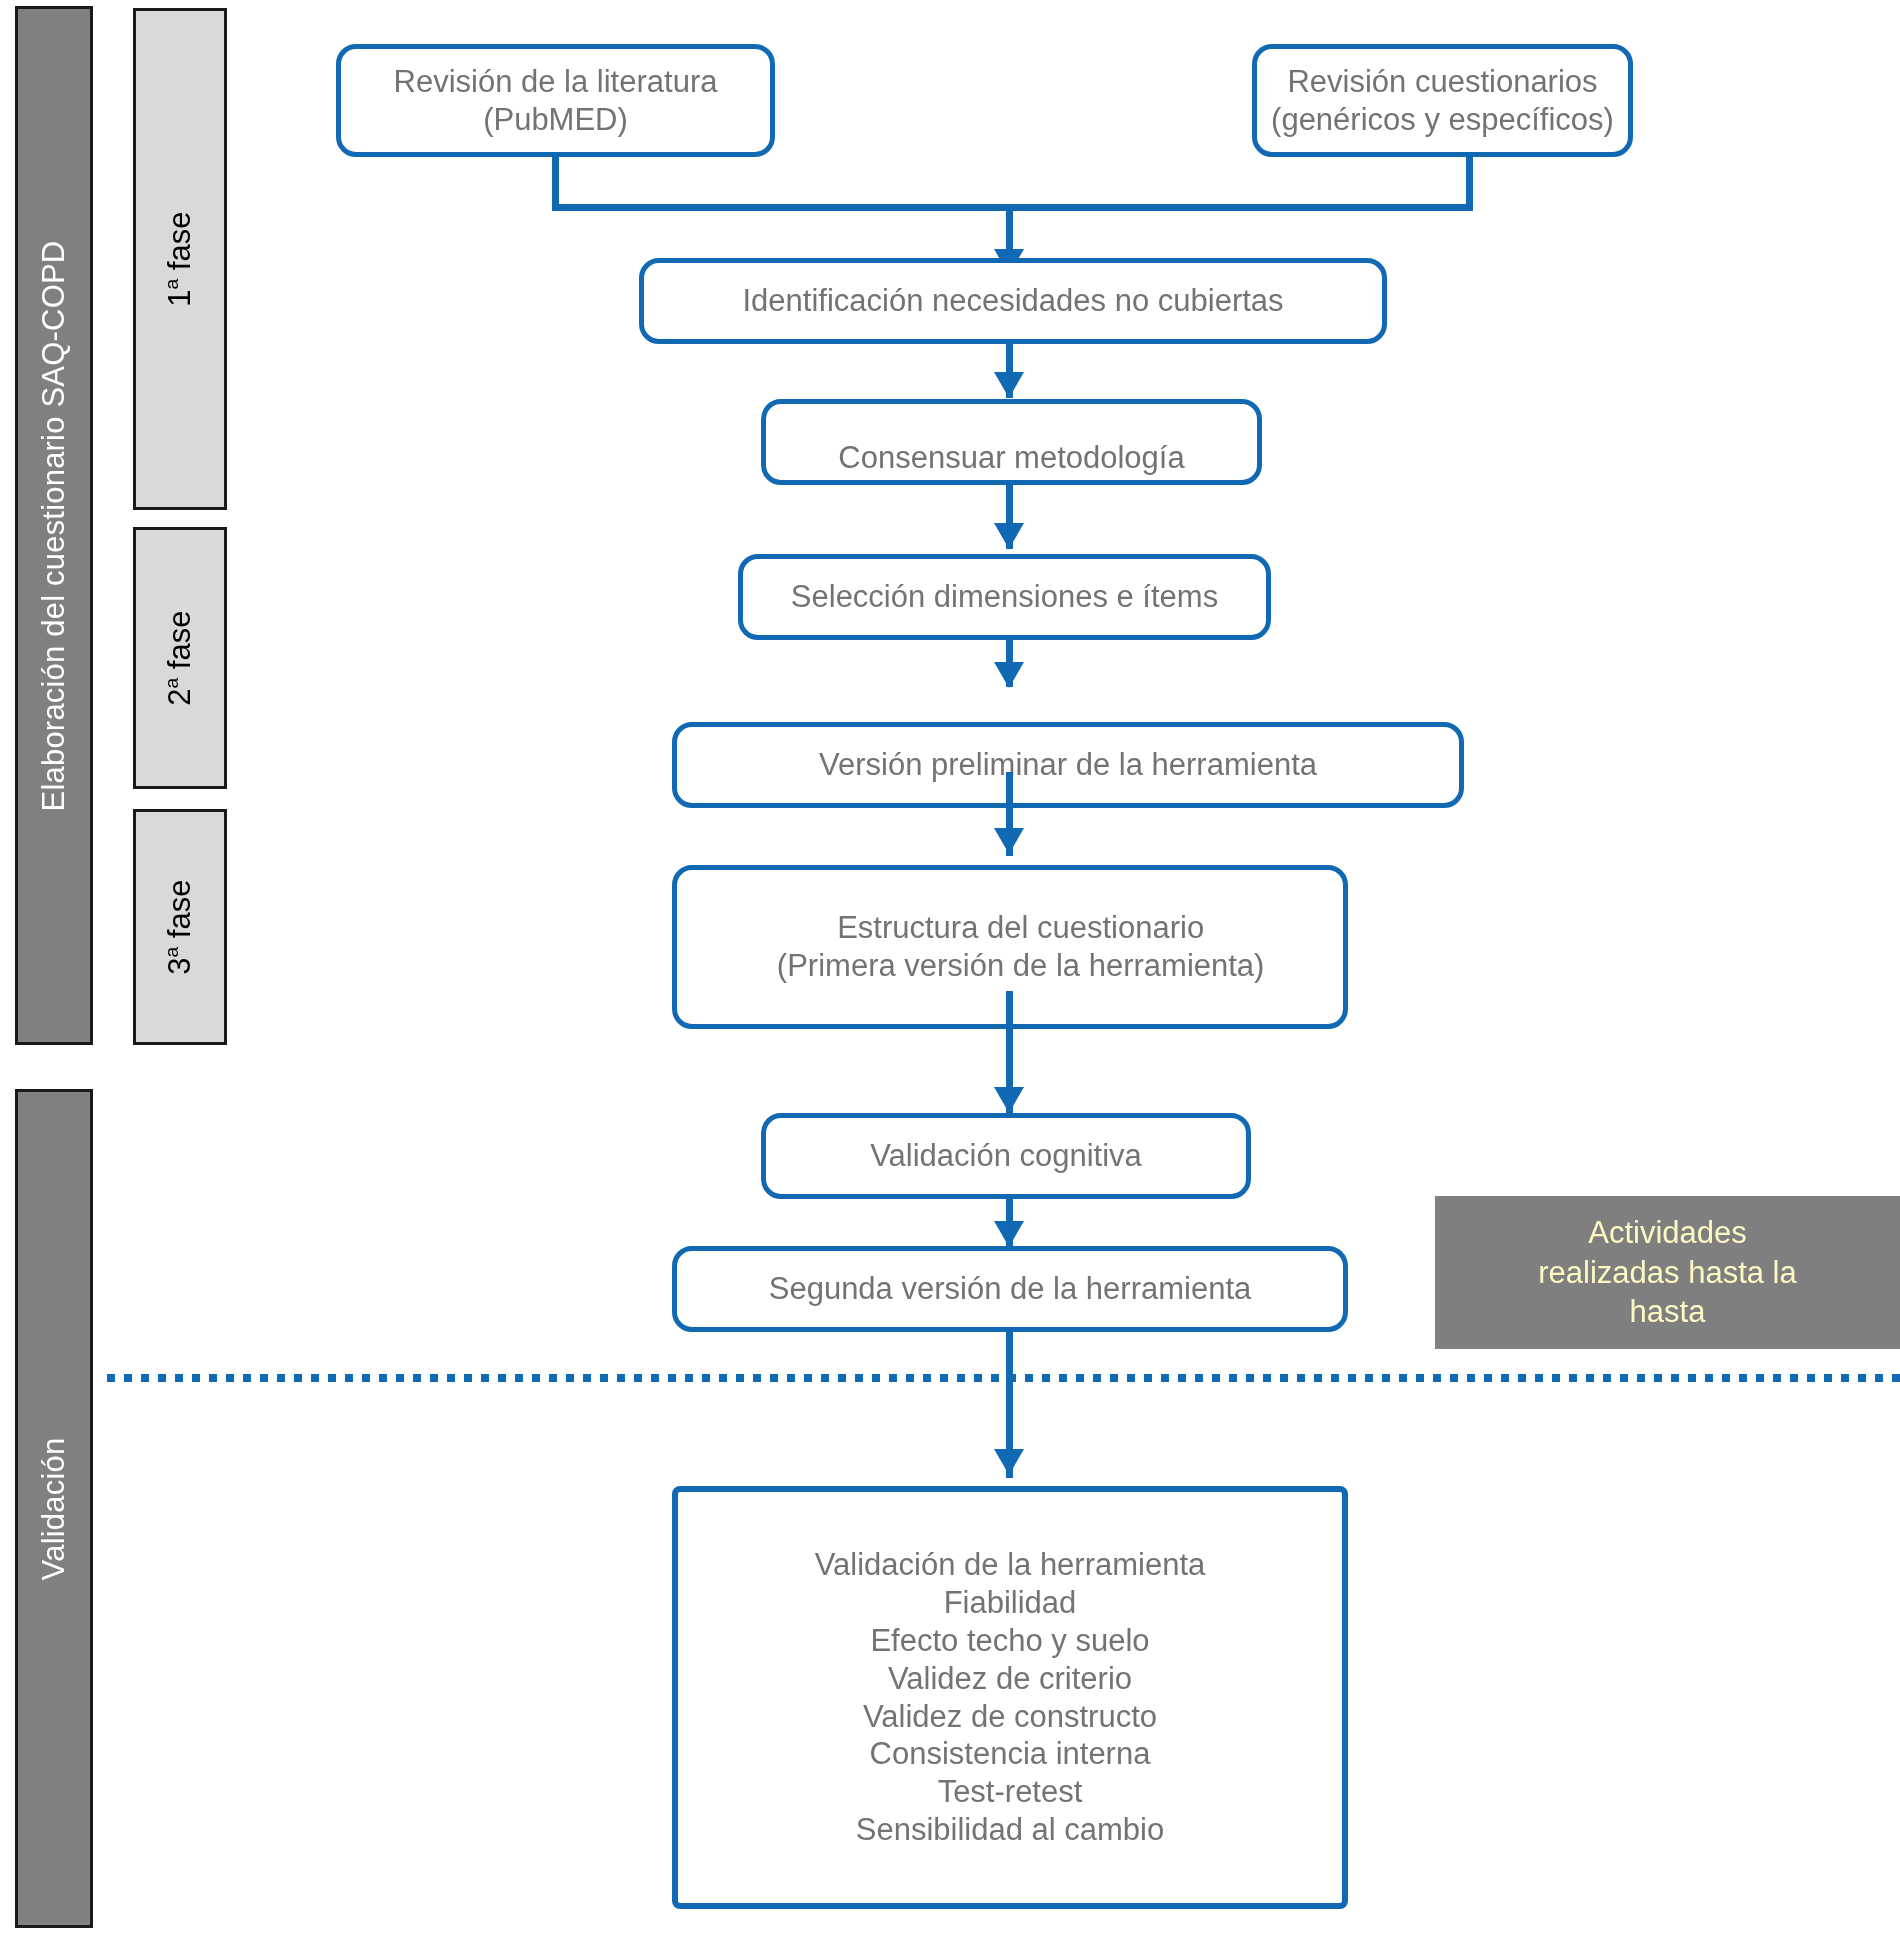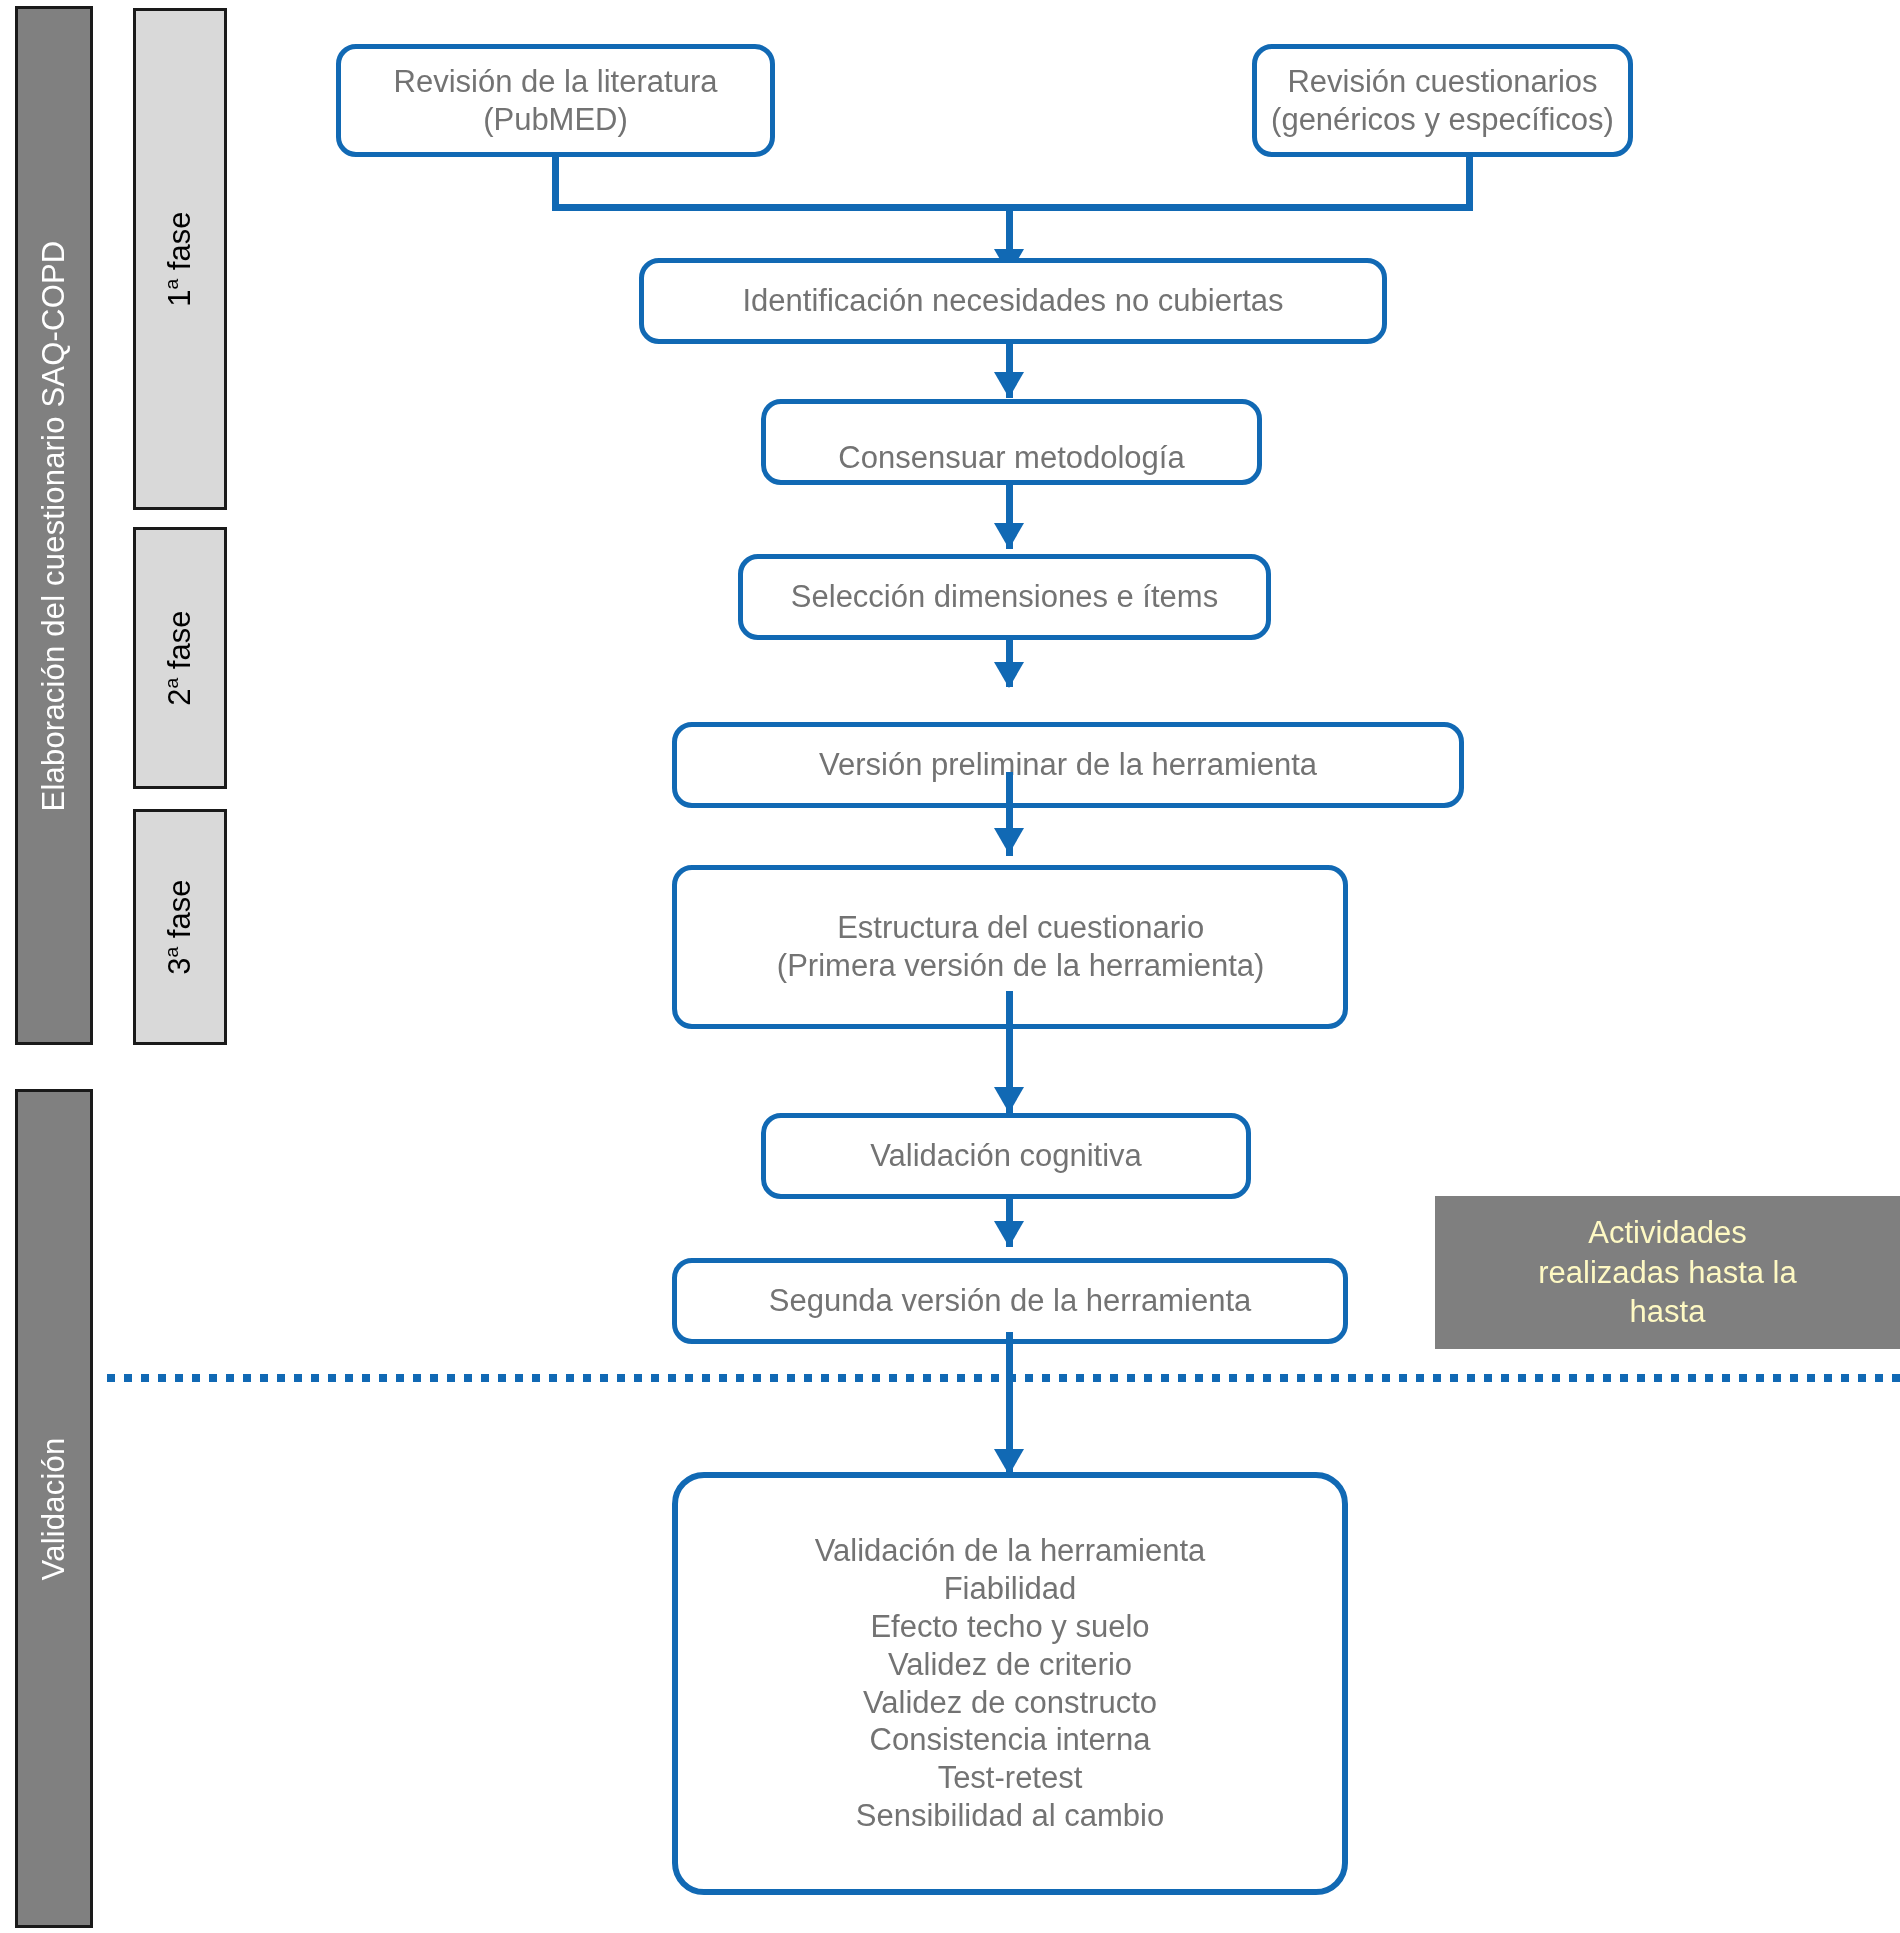--- a/index.html
+++ b/index.html
@@ -66,22 +66,23 @@
     display: flex;
     align-items: center;
     justify-content: center;
     text-align: center;
     color: #737373;
     font-size: 31px;
     line-height: 1.22;
     padding: 3.1px 10.7px;
   }
   .node.big {
-    border-radius: 32px;
+    border-radius: 8px;
     border-width: 6.1px;
+    margin-top: 14px;
   }
   .node .lines > div { white-space: nowrap; }
 
   
   .note-box {
     position: absolute;
     background: #7f7f7f;
     color: #fef9c3;
     font-size: 31px;
     line-height: 1.28;
@@ -223,21 +224,21 @@
 
   <div class="node" style="left:761px; top:1113px; width:490px; height:86px;">
     <div class="lines">
       <div>Validación cognitiva</div>
     </div>
   </div>
 
   <div class="vline" style="left:1006px; top:1199px; height:48px;"></div>
   <div class="arrowhead" style="left:994px; top:1221px;"></div>
 
-  <div class="node" style="left:672px; top:1246px; width:676px; height:86px;margin-top:12px;">
+  <div class="node" style="left:672px; top:1246px; width:676px; height:86px;">
     <div class="lines">
       <div>Segunda versión de la herramienta</div>
     </div>
   </div>
 
   <div class="note-box" style="left:1435px; top:1196px; width:465px; height:153px;">
     <div class="lines">
       <div>Actividades</div>
       <div>realizadas hasta la</div>
       <div>hasta</div>

